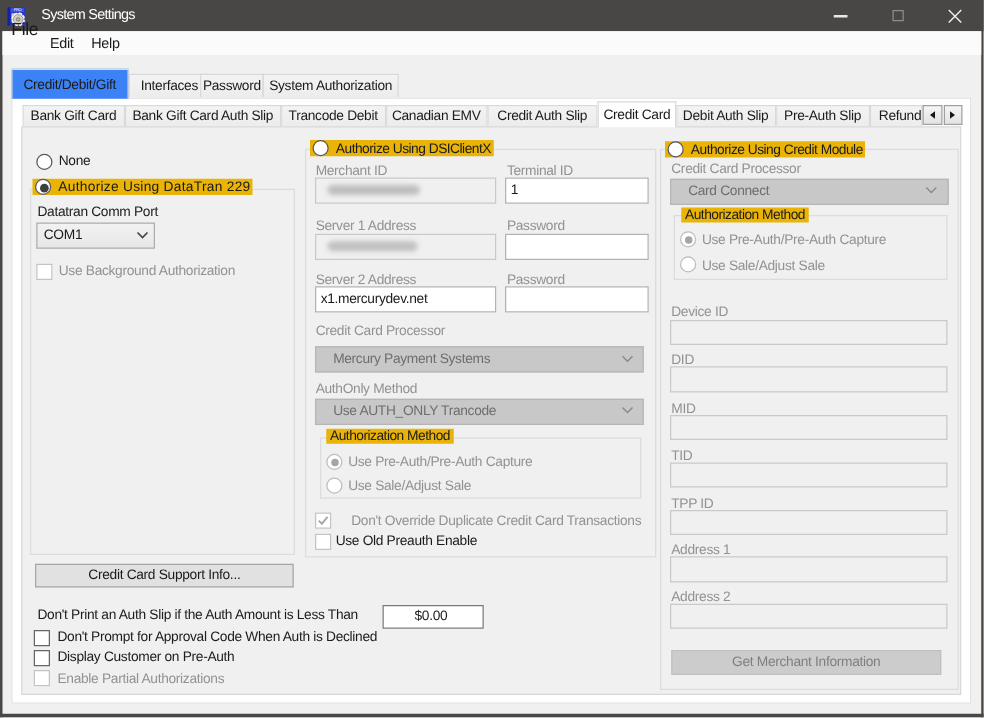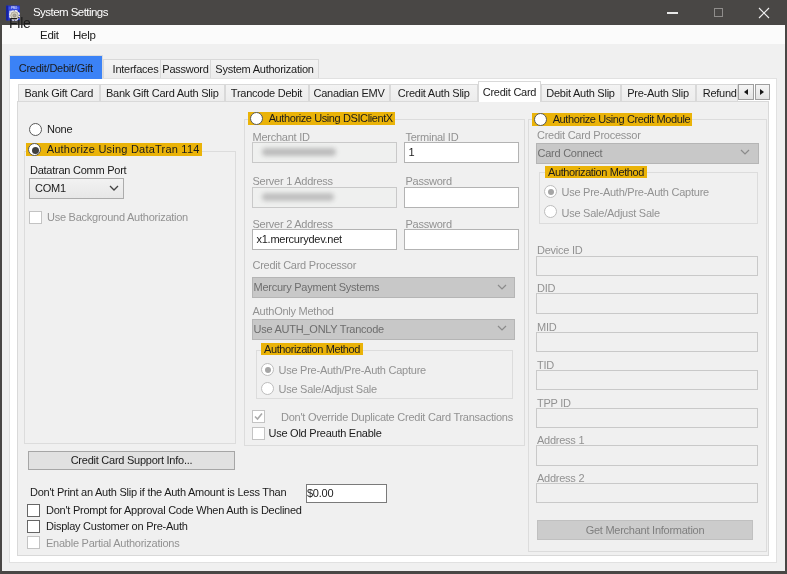--- a/index.html
+++ b/index.html
@@ -9,21 +9,21 @@
 .ind{position:absolute;background:#f0f0f0;border:1px solid #c9c9c9}
 .gb{position:absolute;border:1px solid #dcdcdc}
 .cap{position:absolute;background:#eab308;padding:0 3px;white-space:nowrap;letter-spacing:-0.4px}
 .rad{position:absolute;width:13px;height:13px;border-radius:50%;background:#fff;border:1px solid #595959}
 .radd{border-color:#bdbdbd}
 .dot{position:absolute;left:2px;top:2px;width:7px;height:7px;border-radius:50%;background:#3f3f3f}
 .dotd{background:#a5a5a5;width:6px;height:6px;left:2.5px;top:2.5px}
 .cb{position:absolute;width:13px;height:13px;background:#fff;border:1px solid #666}
 .cbd{border-color:#c3c3c3}
 .combo{position:absolute;height:21px;border:1px solid #acacac;background:linear-gradient(#f2f2f2,#e7e7e7);line-height:19px;padding-left:5px}
-.combod{position:absolute;height:21px;border:1px solid #b5b5b5;background:#c8c8c8;line-height:19px;padding-left:1px;color:#6e6e6e}
+.combod{position:absolute;height:21px;border:1px solid #b5b5b5;background:#c8c8c8;line-height:19px;padding-left:14px;color:#6e6e6e}
 .txt{position:absolute;white-space:nowrap}
 .tab{position:absolute;background:linear-gradient(#f3f3f3,#ececec);border:1px solid #d9d9d9;border-bottom:none;text-align:center}
 </style></head><body>
 
 <div class="a" style="left:0;top:0;width:2px;height:574px;background:#494745"></div>
 <div class="a" style="left:785px;top:0;width:2px;height:574px;background:#494745"></div>
 <div class="a" style="left:0;top:571px;width:787px;height:3px;background:#494745"></div>
 
 <div class="a" style="left:0;top:0;width:787px;height:25px;background:#494745"></div>
 <svg class="a" style="left:4.5px;top:4.5px" width="16" height="16" viewBox="0 0 16 16">
@@ -63,37 +63,37 @@
 <div class="a" style="left:8.5px;top:77.5px;width:768px;height:485.5px;background:#fff;border:1px solid #e1e1e1"></div>
 <div class="a" style="left:9px;top:54.5px;width:93.5px;height:24px;background:#3b82f6;border:1px solid #dcdcdc;border-bottom:none;text-align:center;line-height:24px">Credit/Debit/Gift</div>
 
 <div class="tab" style="left:17.5px;top:83.5px;width:82.5px;height:18px;line-height:17px">Bank Gift Card</div>
 <div class="tab" style="left:100px;top:83.5px;width:124.5px;height:18px;line-height:17px">Bank Gift Card Auth Slip</div>
 <div class="tab" style="left:224.5px;top:83.5px;width:84px;height:18px;line-height:17px">Trancode Debit</div>
 <div class="tab" style="left:308.5px;top:83.5px;width:81px;height:18px;line-height:17px">Canadian EMV</div>
 <div class="tab" style="left:389.5px;top:83.5px;width:88.5px;height:18px;line-height:17px">Credit Auth Slip</div>
 <div class="tab" style="left:540.5px;top:83.5px;width:80px;height:18px;line-height:17px">Debit Auth Slip</div>
 <div class="tab" style="left:620.5px;top:83.5px;width:75px;height:18px;line-height:17px">Pre-Auth Slip</div>
-<div class="tab" style="left:695.5px;top:83.5px;width:42.5px;height:18px;line-height:17px;overflow:hidden;text-align:center;padding-left:6px">Refund</div>
+<div class="tab" style="left:695.5px;top:83.5px;width:42.5px;height:18px;line-height:17px;overflow:hidden;text-align:right;padding-left:6px">Refund</div>
 
 <div class="a" style="left:17px;top:101px;width:752px;height:454.5px;background:#f0f0f0;border:1px solid #d9d9d9"></div>
 <div class="a" style="left:478px;top:81px;width:63px;height:20.5px;background:#fff;border:1px solid #d9d9d9;border-bottom:none;text-align:center;line-height:21px;z-index:3">Credit Card</div>
 
 <div class="a" style="left:738px;top:83.5px;width:16px;height:16.5px;border:1px solid #9f9f9f;background:linear-gradient(#f5f5f5,#e3e3e3)"></div>
 <div class="a" style="left:754.5px;top:83.5px;width:15.5px;height:16.5px;border:1px solid #9f9f9f;background:linear-gradient(#f5f5f5,#e3e3e3)"></div>
 <div class="a" style="left:744px;top:88.5px;width:0;height:0;border-top:3.5px solid transparent;border-bottom:3.5px solid transparent;border-right:4px solid #161616"></div>
 <div class="a" style="left:760px;top:88.5px;width:0;height:0;border-top:3.5px solid transparent;border-bottom:3.5px solid transparent;border-left:4px solid #161616"></div>
 
 <div class="rad" style="left:29px;top:122.5px"></div>
 <div class="txt" style="left:47px;top:123px">None</div>
 
 <div class="gb" style="left:24px;top:150.5px;width:211.5px;height:293.5px"></div>
 <div class="cap" style="left:26px;top:143px;padding:0 2px">
   <span style="position:relative;display:inline-block;width:13px;height:13px;border-radius:50%;background:#fff;border:1px solid #595959;vertical-align:-3px"><span class="dot" style="left:3px;top:3px"></span></span>
-  <span style="margin-left:3px;letter-spacing:0.22px">Authorize Using DataTran 114</span>
+  <span style="margin-left:3px;letter-spacing:0.22px">Authorize Using DataTran 229</span>
 </div>
 <div class="txt" style="left:30px;top:164px">Datatran Comm Port</div>
 <div class="combo" style="left:29px;top:178px;width:95px">COM1</div>
 <svg class="a" style="left:109px;top:185px" width="10" height="7" viewBox="0 0 10 7">
     <path d="M1 1 L5 5 L9 1" stroke="#434343" stroke-width="1.3" fill="none"></path>
   </svg>
 <div class="cb cbd" style="left:29px;top:210.5px"></div>
 <div class="txt lbl" style="left:47px;top:211px">Use Background Authorization</div>
 
 <div class="a" style="left:28px;top:451px;width:207px;height:18.5px;background:#e1e1e1;border:1px solid #a6a6a6;text-align:center;line-height:17px">Credit Card Support Info...</div>
@@ -180,19 +180,19 @@
 <div class="txt lbl" style="left:537px;top:396.5px">TPP ID</div>
 <div class="ind" style="left:535.5px;top:407.5px;width:222px;height:20.5px"></div>
 <div class="txt lbl" style="left:537px;top:434px">Address 1</div>
 <div class="ind" style="left:535.5px;top:445px;width:222px;height:20.5px"></div>
 <div class="txt lbl" style="left:537px;top:471.5px">Address 2</div>
 <div class="ind" style="left:535.5px;top:482.5px;width:222px;height:20.5px"></div>
 
 <div class="a" style="left:537px;top:520px;width:216px;height:19.5px;background:#ccc;border:1px solid #c0c0c0;text-align:center;line-height:18px;color:#7f7f7f">Get Merchant Information</div>
 
 <div class="txt" style="left:30px;top:485.5px">Don't Print an Auth Slip if the Auth Amount is Less Than</div>
-<div class="in" style="left:306px;top:484px;width:80.5px;height:19px;border-color:#7a7a7a;text-align:left;line-height:17px;padding-right:3px">$0.00</div>
+<div class="in" style="left:306px;top:484px;width:80.5px;height:19px;border-color:#7a7a7a;text-align:center;line-height:17px;padding-right:3px">$0.00</div>
 <div class="cb" style="left:27px;top:503.5px"></div>
 <div class="txt" style="left:46px;top:504px">Don't Prompt for Approval Code When Auth is Declined</div>
 <div class="cb" style="left:27px;top:519.5px"></div>
 <div class="txt" style="left:46px;top:520px">Display Customer on Pre-Auth</div>
 <div class="cb cbd" style="left:27px;top:536px"></div>
 <div class="txt lbl" style="left:46px;top:536.5px">Enable Partial Authorizations</div>
 
 </body></html>

